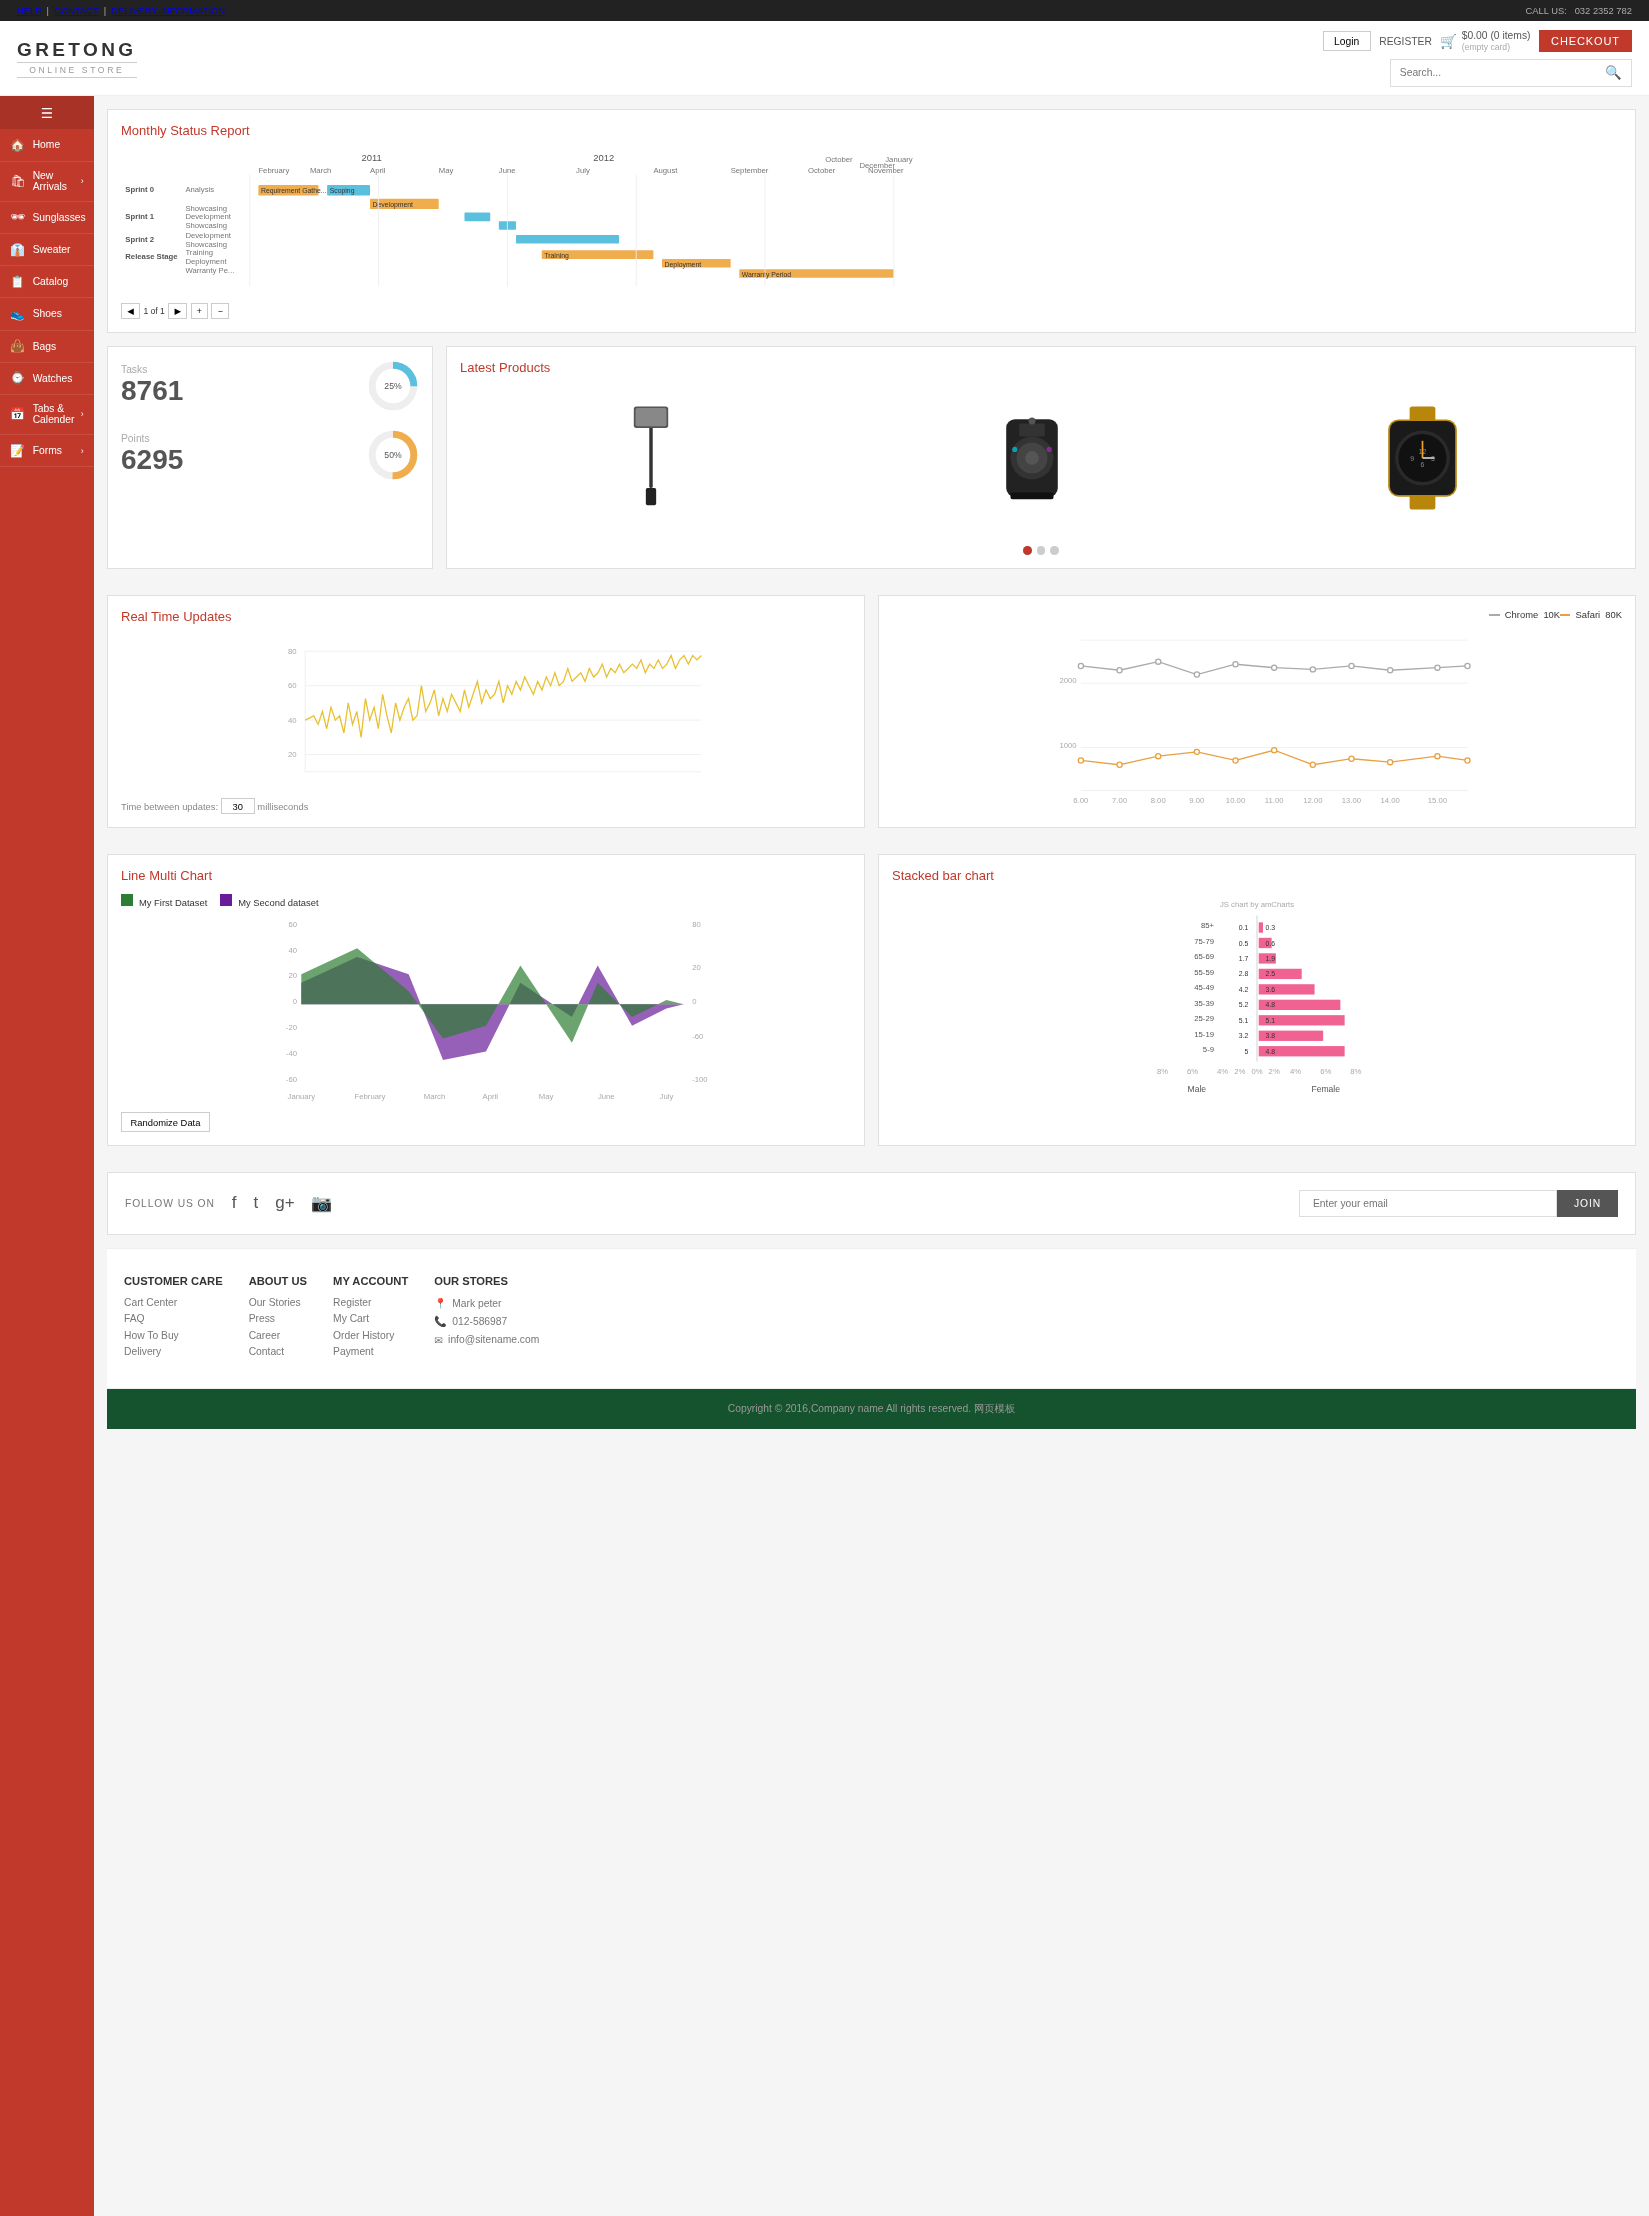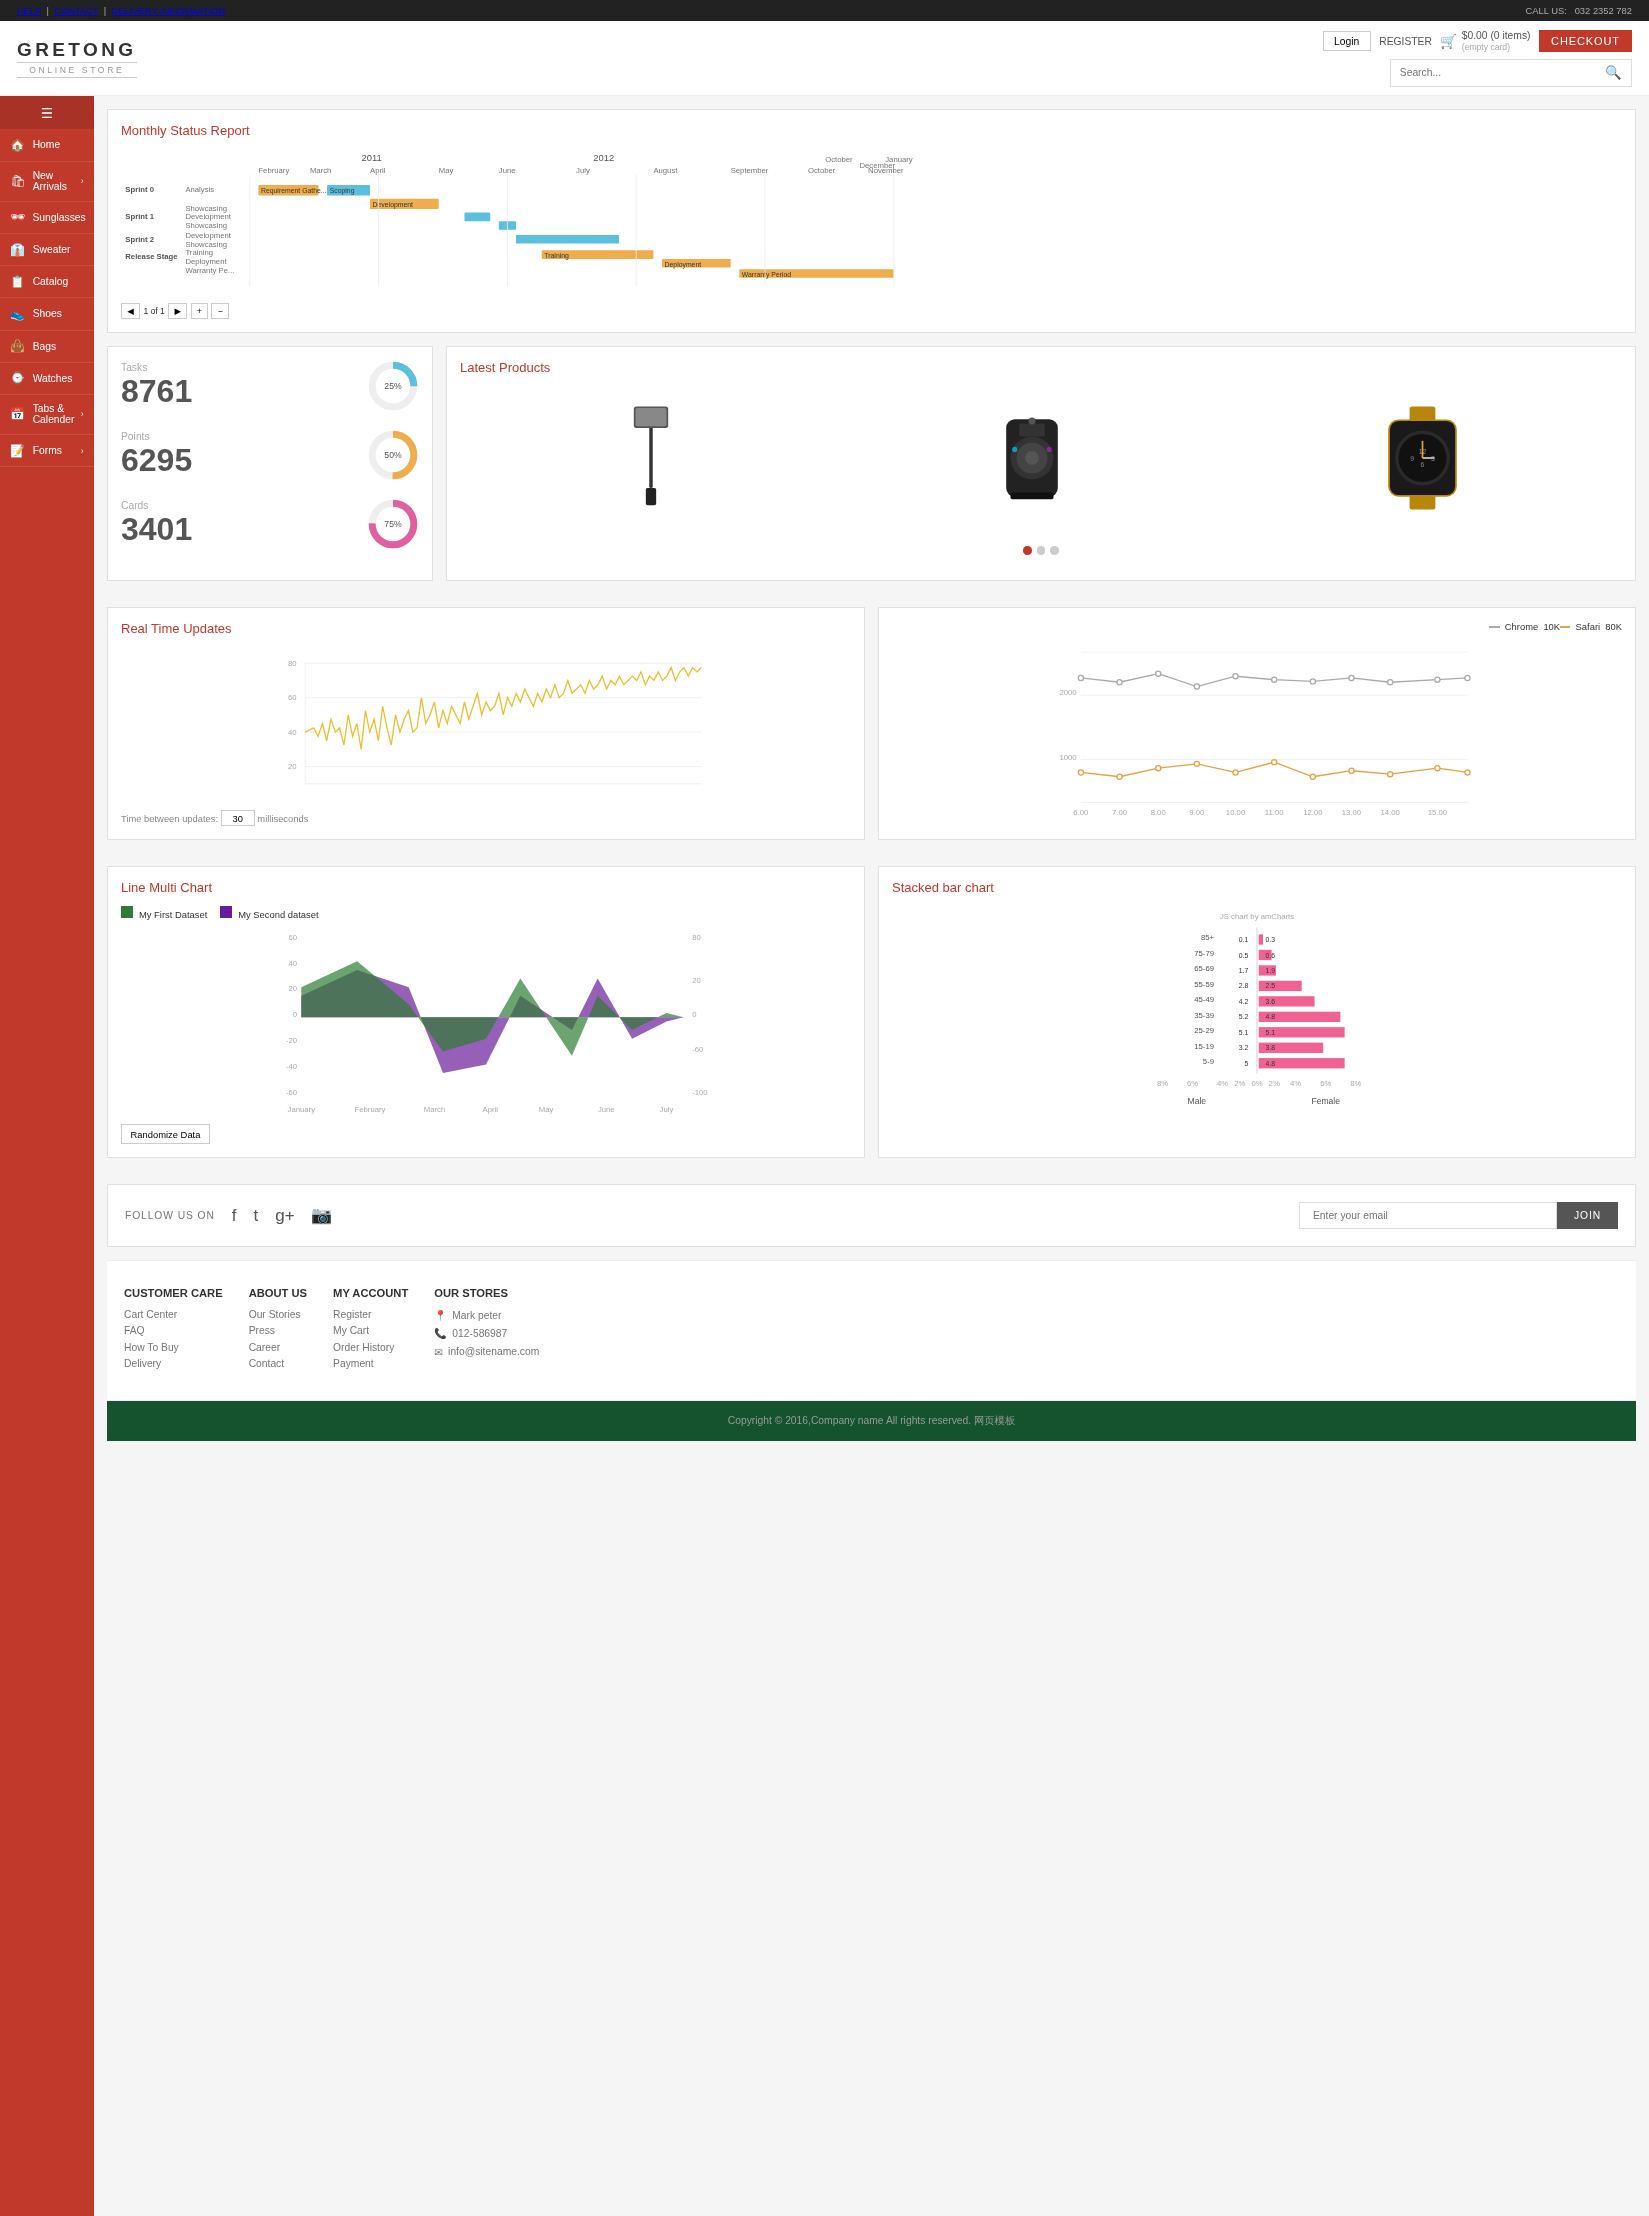--- a/index.html
+++ b/index.html
@@ -42,21 +42,21 @@
     .card { background: #fff; border: 0.9px solid #e0e0e0; margin-bottom: 13px; padding: 13px; }
     .card-title { color: #c0392b; font-size: 13px; margin-bottom: 10.3px; font-weight: normal; }
 
     
     .two-col { display: flex; gap: 13px; margin-bottom: 13px; }
     .two-col > * { flex: 1; }
 
     
     .stat-item { display: flex; align-items: center; justify-content: space-between; margin-bottom: 17px; }
     .stat-label { color: #aaa; font-size: 10.3px; }
-    .stat-value { font-size: 32px; font-weight: bold; color: #555; }
+    .stat-value { font-size: 28px; font-weight: bold; color: #555; }
     .donut { width: 52px; height: 52px; position: relative; }
 
     
     .products-grid { display: flex; justify-content: space-around; align-items: center; padding: 17px 0; }
     .product-item { text-align: center; }
     .product-dots { display: flex; justify-content: center; gap: 5.2px; margin-top: 13px; }
     .dot { width: 8.6px; height: 8.6px; border-radius: 50%; background: #ccc; }
     .dot.active { background: #c0392b; }
     .time-between { font-size: 9.4px; color: #888; margin-top: 6.9px; }
     .time-input { border: 0.9px solid #ccc; width: 34px; padding: 1.7px 3.4px; font-size: 9.4px; text-align: center; }
@@ -276,31 +276,20 @@
         </div>
         <div class="stat-item">
           <div>
             <div class="stat-label">Points</div>
             <div class="stat-value">6295</div>
           </div>
           <svg class="donut" viewBox="0 0 60 60" style="font-size:13px">
             <circle cx="30" cy="30" r="24" fill="none" stroke="#eee" stroke-width="8"></circle>
             <circle cx="30" cy="30" r="24" fill="none" stroke="#f0ad4e" stroke-width="8" stroke-dasharray="75.4 75.4" stroke-dashoffset="0" transform="rotate(-90 30 30)"></circle>
             <text x="30" y="34" text-anchor="middle" font-size="10" fill="#555">50%</text>
-          </svg>
-        </div>
-        <div class="stat-item">
-          <div>
-            <div class="stat-label">Cards</div>
-            <div class="stat-value">3401</div>
-          </div>
-          <svg class="donut" viewBox="0 0 60 60" style="font-size:13px">
-            <circle cx="30" cy="30" r="24" fill="none" stroke="#eee" stroke-width="8"></circle>
-            <circle cx="30" cy="30" r="24" fill="none" stroke="#e05fa0" stroke-width="8" stroke-dasharray="113.1 37.7" stroke-dashoffset="0" transform="rotate(-90 30 30)"></circle>
-            <text x="30" y="34" text-anchor="middle" font-size="10" fill="#555">75%</text>
           </svg>
         </div>
       </div>
 
       <div class="card">
         <div class="card-title">Latest Products</div>
         <div class="products-grid">
 
           <div class="product-item">
             <svg width="86" height="112" viewBox="0 0 100 130">

